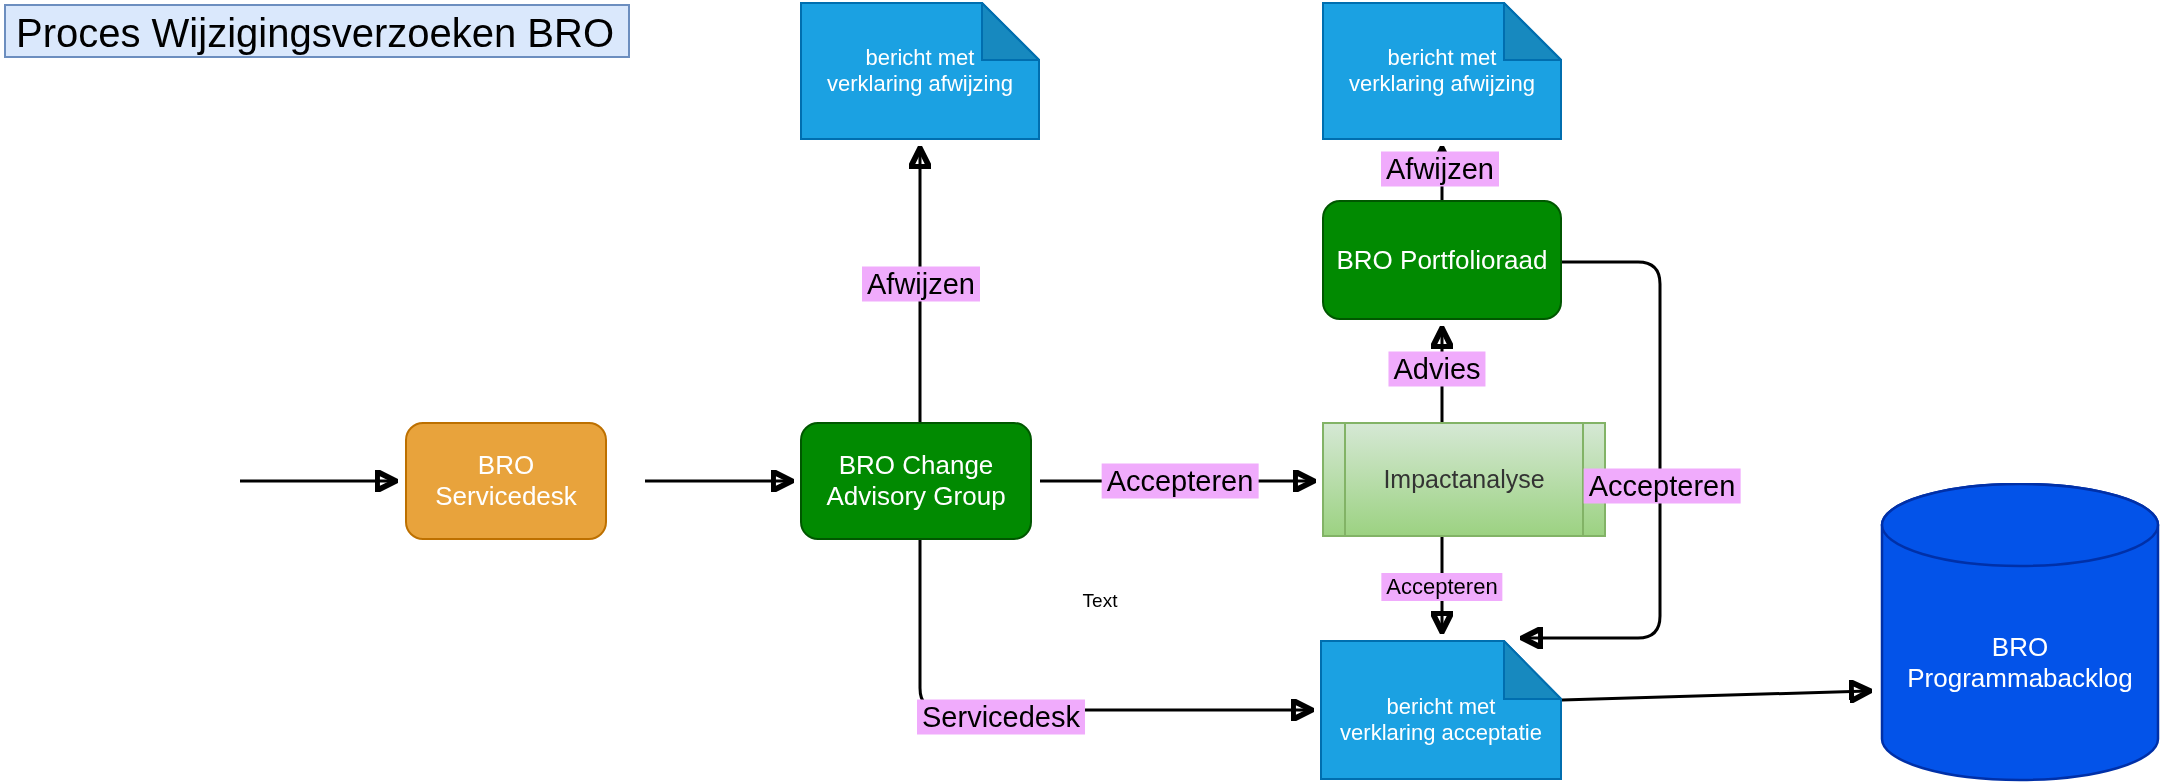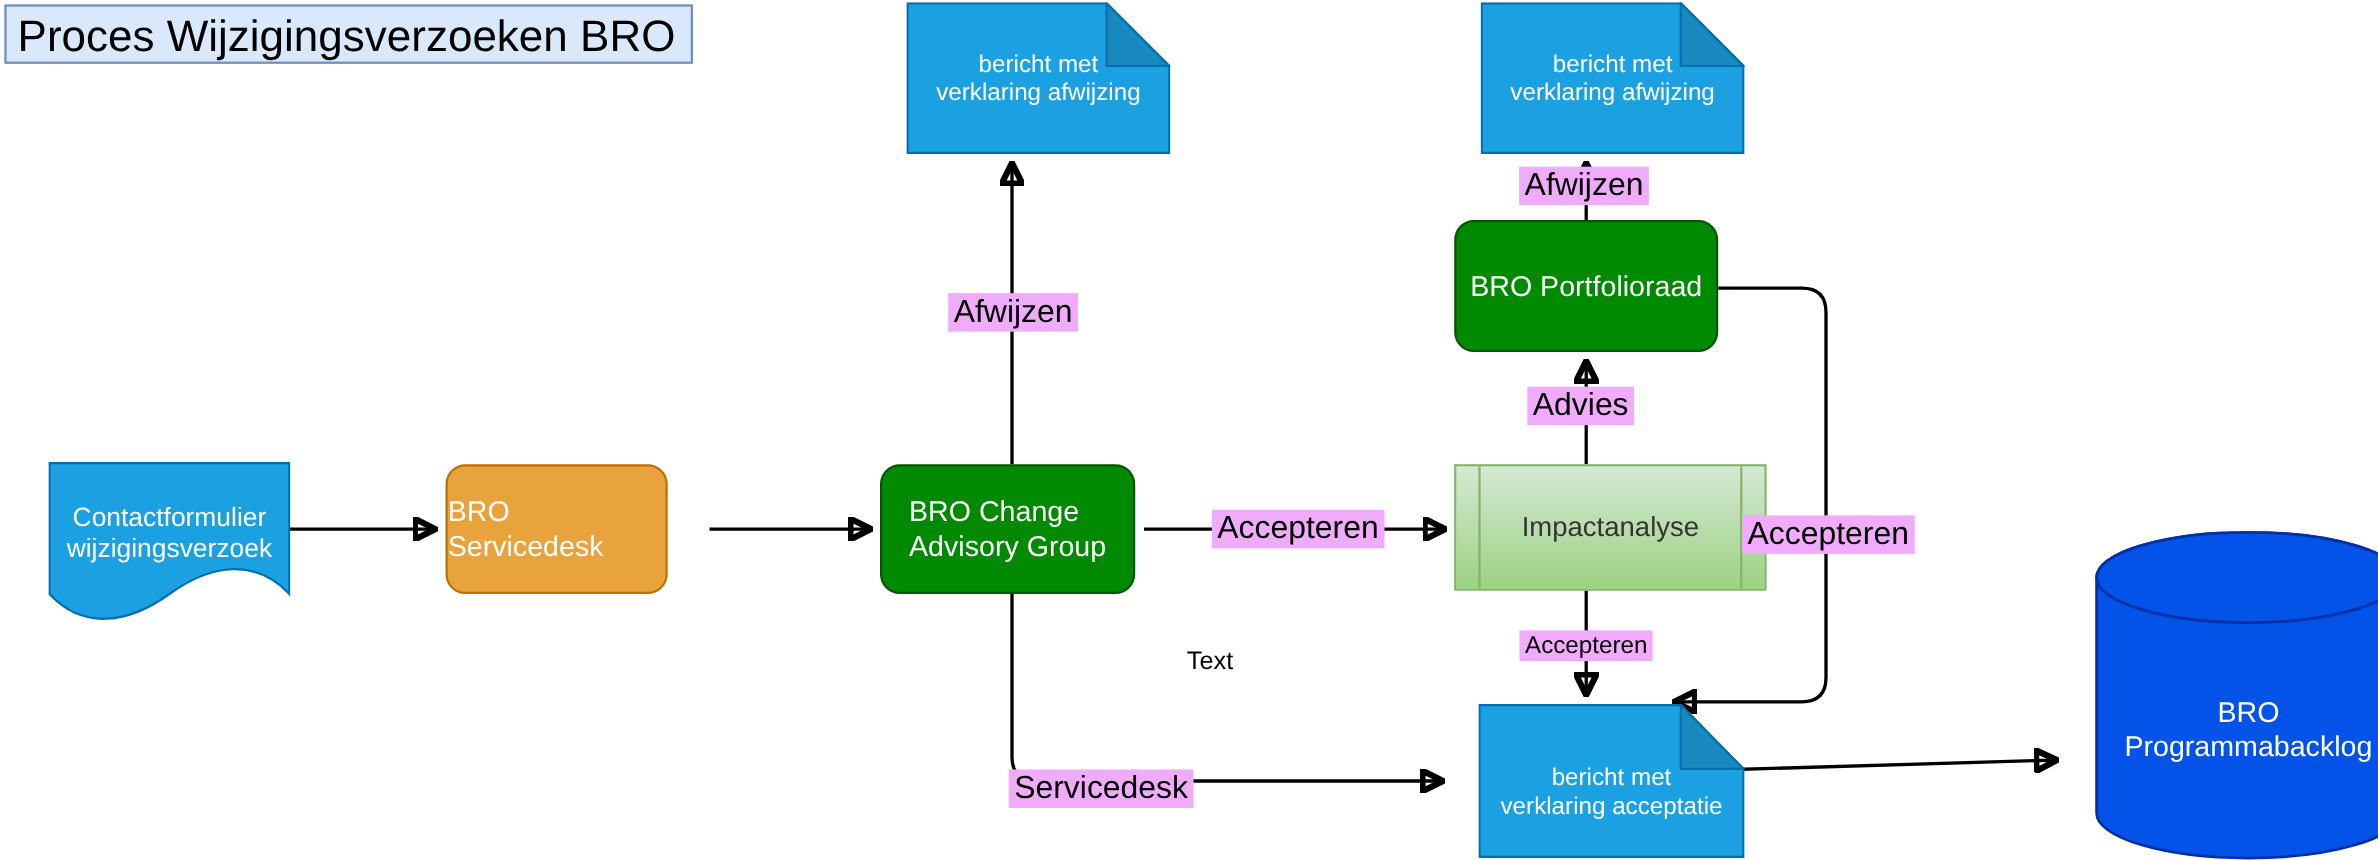--- a/index.html
+++ b/index.html
@@ -1,33 +1,33 @@
 <!DOCTYPE html>
 <html><head>
 <meta charset="utf-8">
 <style>
   html,body{margin:0;padding:0;background:#fff;}
   .canvas{position:relative;width:2162px;height:782px;background:#ffffff;
           font-family:"Liberation Sans",sans-serif;overflow:hidden;}
   .edges{position:absolute;left:0;top:0;z-index:1;}
   .edges path{fill:none;stroke:#000;stroke-width:3;}
   .node{position:absolute;z-index:2;display:flex;align-items:center;justify-content:center;
-        white-space:pre-line;box-sizing:border-box;}
+        text-align:center;white-space:pre-line;box-sizing:border-box;}
   .rounded{border-radius:18px;border:2px solid;color:#fff;font-size:26px;}
   .title-box{position:absolute;left:4px;top:4px;width:612px;height:50px;z-index:2;
              background:#DAE8FC;border:2px solid #6C8EBF;color:#000;font-size:40px;
              display:flex;align-items:flex-end;padding-left:10px;box-sizing:content-box;}
-  .shape-wrap{position:absolute;z-index:2;margin-left:24px;}
+  .shape-wrap{position:absolute;z-index:2;}
   .shape-wrap svg{display:block;}
   .shape-label{position:absolute;left:0;right:0;color:#fff;text-align:center;
                white-space:pre-line;display:flex;align-items:center;justify-content:center;}
   .edge-label{position:absolute;z-index:3;transform:translate(-50%,-50%);background:#f0abfc;
               padding:1px 5px;font-size:29px;color:#000;white-space:nowrap;}
   .edge-label.small{font-size:22px;}
-  .edge-label.plain{background:transparent;font-size:23px;}
+  .edge-label.plain{background:transparent;font-size:19px;}
   .impact{background:linear-gradient(to bottom,#D5E8D4,#9CD282);border:2px solid #82B366;
           color:#333;font-size:25px;}
   .impact .bar{position:absolute;top:0;bottom:0;width:0;border-left:2px solid #82B366;}
 </style>
 </head>
 <body>
 
 <div class="canvas">
 
   <svg class="edges" width="2162" height="782">
@@ -45,27 +45,20 @@
     <path d="M1562,262 L1638,262 Q1660,262 1660,284 L1660,616 Q1660,638 1638,638 L1524,638" marker-end="url(#arrow)"></path>
     <path d="M1442,537 L1442,630" marker-end="url(#arrow)"></path>
     <path d="M920,540 L920,688 Q920,710 942,710 L1310,710" marker-end="url(#arrow)"></path>
     <path d="M1562,700 L1868,691" marker-end="url(#arrow)"></path>
   </svg>
 
   <div class="title-box">
     <span>Proces Wijzigingsverzoeken BRO</span>
   </div>
 
-  <div class="shape-wrap" style="left:20px;top:420px;width:220px;height:160px;">
-    <svg width="220" height="160">
-      <path d="M1,1 H219 V120 C189,88 149,92 110,120 C71,148 31,152 1,120 Z" fill="#1BA1E2" stroke="#006EAF" stroke-width="2"></path>
-    </svg>
-    <div class="shape-label" style="top:10px;height:110px;font-size:24px;">Contactformulier
-wijzigingsverzoek</div>
-  </div>
 
   <div class="node rounded" style="left:405px;top:422px;width:202px;height:118px;background:#E8A33C;border-color:#BD7000;">
     <span>BRO Servicedesk</span>
   </div>
 
   <div class="node rounded" style="left:800px;top:422px;width:232px;height:118px;background:#018A01;border-color:#005700;">
     <span>BRO Change
 Advisory Group</span>
   </div>
 

